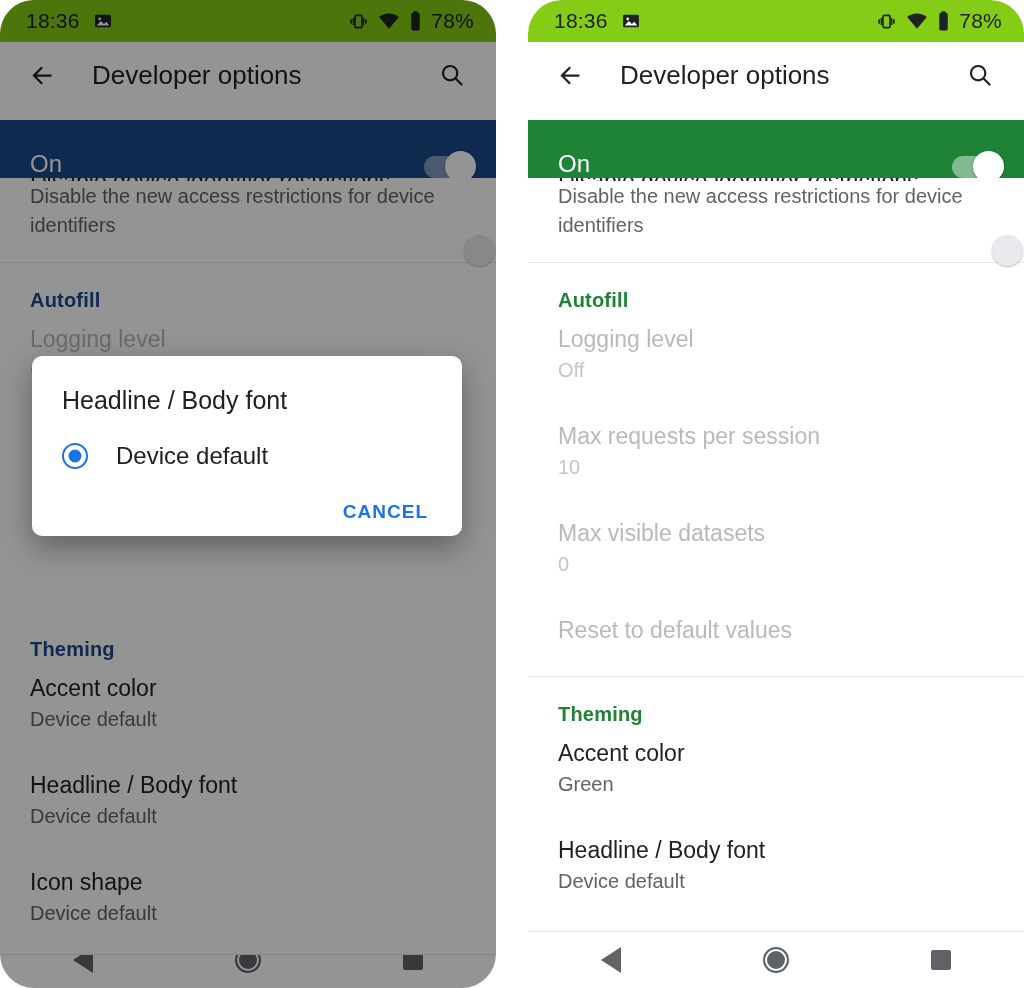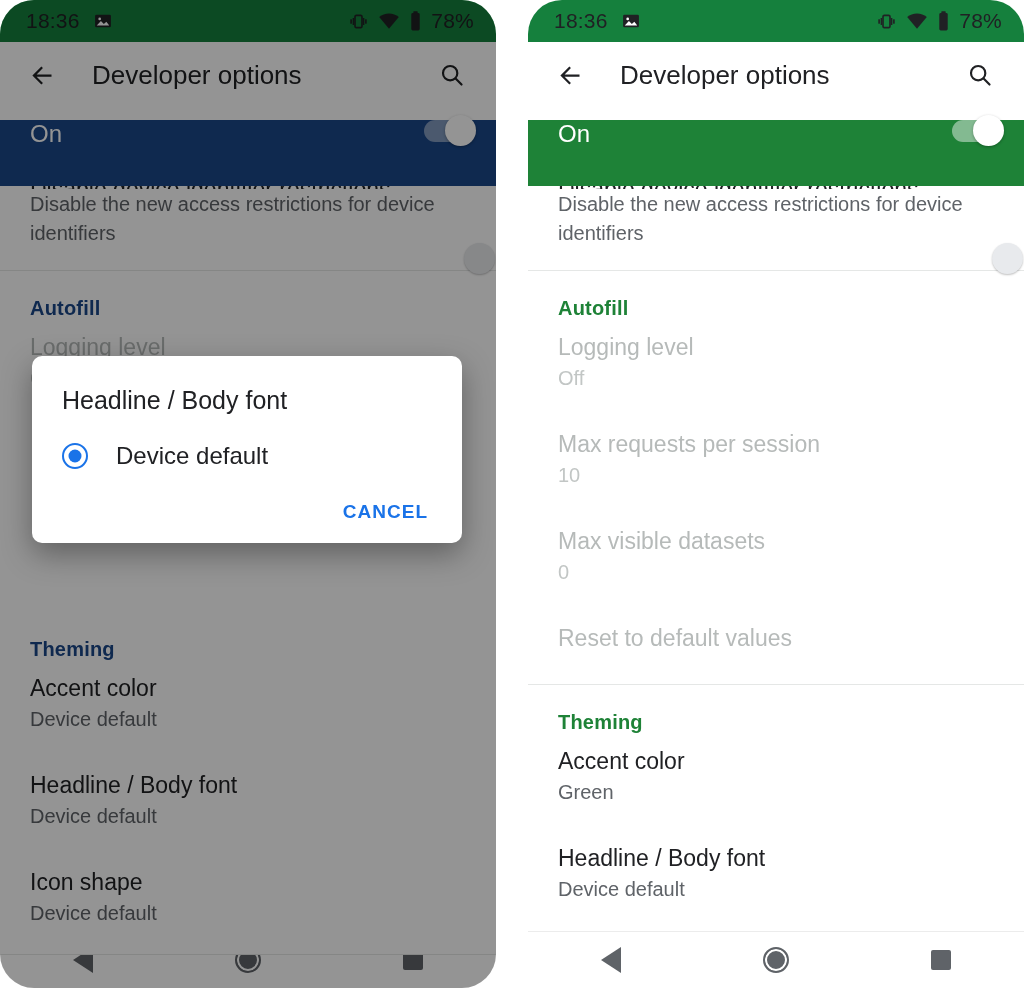--- a/index.html
+++ b/index.html
@@ -39,21 +39,21 @@
     flex-direction: column;
   }
 
   
   .statusbar {
     height: 42px;
     flex: 0 0 42px;
     display: flex;
     align-items: center;
     padding: 0 22px 0 26px;
-    background: #15803d;
+    background: #84cc16;
     color: #202124;
     font-size: 21px;
     letter-spacing: .2px;
   }
   .sb-left  { display: flex; align-items: center; gap: 13px; }
   .sb-right { display: flex; align-items: center; gap: 9px; margin-left: auto; }
   .sb-time  { font-size: 21px; font-weight: 400; }
   .sb-batt-text { font-size: 21px; }
   .ic { display: inline-block; line-height: 0; }
 
@@ -77,22 +77,22 @@
     width: 48px; height: 48px;
     display: flex; align-items: center; justify-content: center;
     border-radius: 50%;
   }
 
   
   .master {
     flex: 0 0 58px;
     height: 58px;
     display: flex;
-    align-items: flex-start;
-    padding: 0 22px 8px 30px;
+    align-items: flex-end;
+    padding: 0 22px 0 30px;
     color: #ffffff;
     font-size: 24px;
   }
   .master .lbl { flex: 1; }
 
   
   .switch {
     position: relative;
     width: 50px; height: 22px;
     border-radius: 11px;
@@ -255,21 +255,21 @@
     background: #1a73e8;
   }
   .dlg-opt .opt-lbl {
     margin-left: 28px;
     font-size: 24px;
     color: #202124;
   }
   .dlg-actions {
     display: flex;
     justify-content: flex-end;
-    padding: 12px 24px 12px 24px;
+    padding: 12px 24px 5px 24px;
   }
   .dlg-btn {
     font-size: 19px;
     font-weight: bold;
     letter-spacing: 1px;
     color: #1a73e8;
     padding: 8px 10px;
     border-radius: 4px;
     background: transparent;
     border: none;

